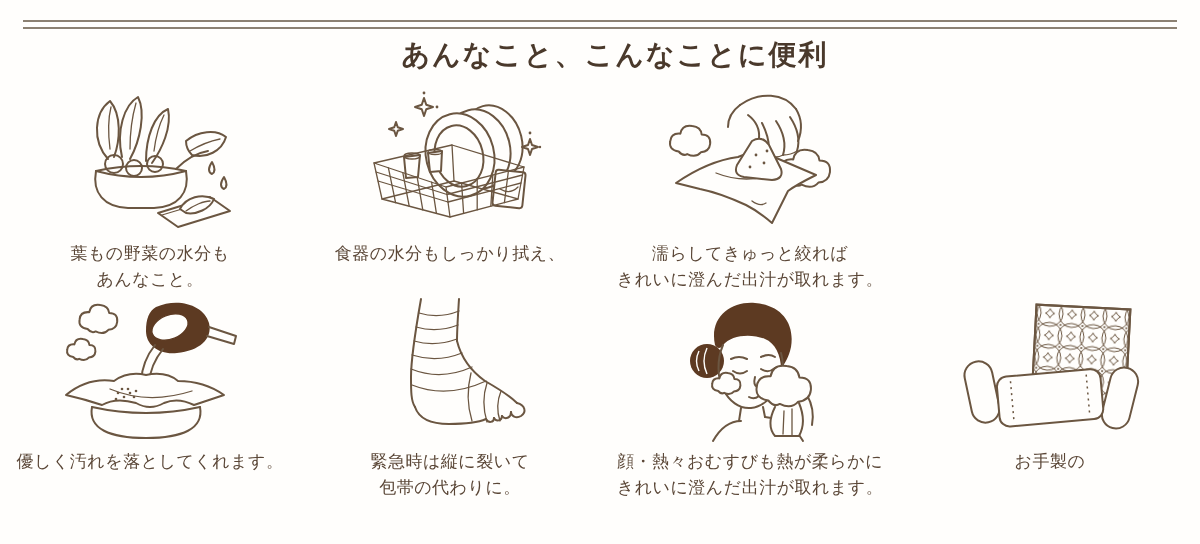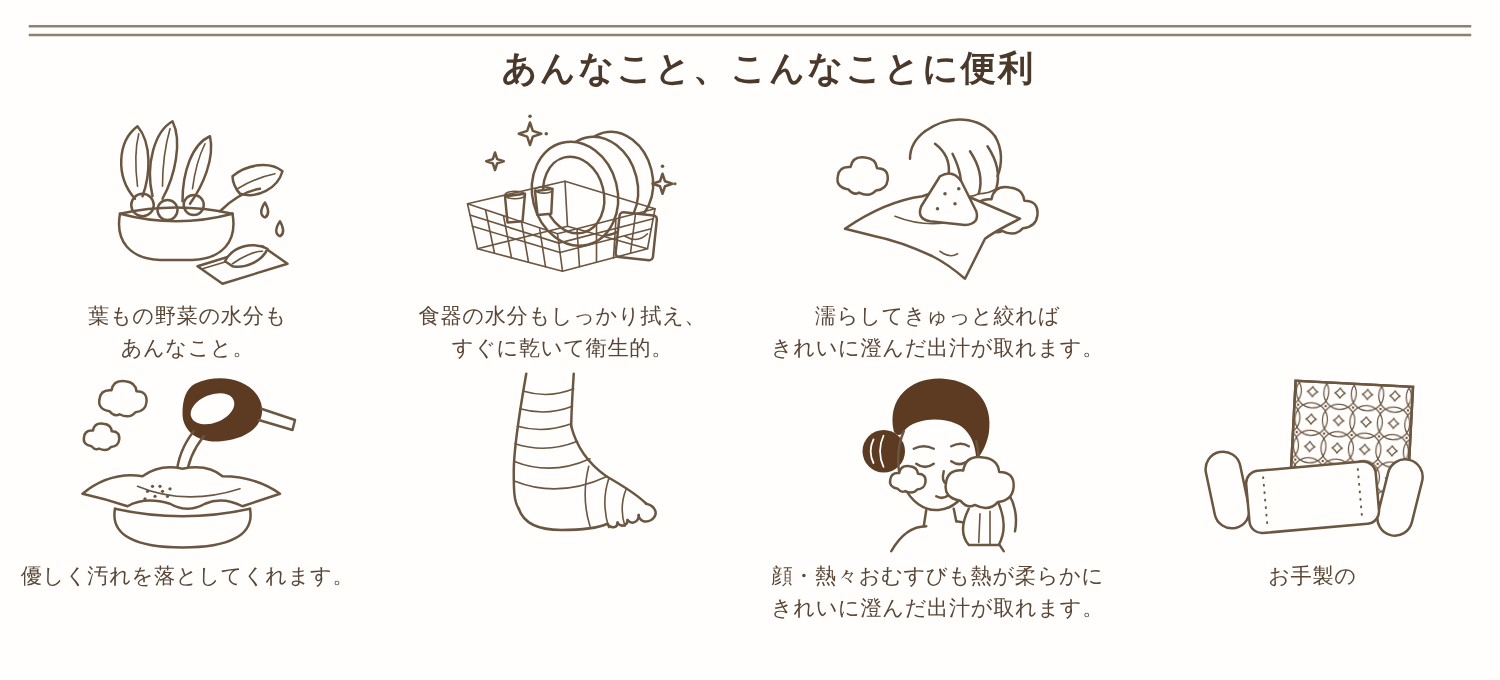--- a/index.html
+++ b/index.html
@@ -108,21 +108,20 @@
           <path class="ln" d="M38,37 L39.75,42.25 L45,44 L39.75,45.75 L38,51 L36.25,45.75 L31,44 L36.25,42.25 Z"></path>
           <path class="ln" d="M172,54 L174,60 L180,62 L174,64 L172,70 L170,64 L164,62 L170,60 Z"></path>
           <circle class="dot" cx="66" cy="8" r="1.4"></circle>
             <circle class="dot" cx="79" cy="22" r="1.4"></circle>
           <circle class="dot" cx="172" cy="48" r="1.4"></circle>
             <circle class="dot" cx="182" cy="62" r="1.2"></circle>
         </svg>
       </div>
       <div class="caption">
         <div>食器の水分もしっかり拭え、</div>
-        <div>すぐに乾いて衛生的。</div>
       </div>
     </div>
 
     <div class="cell">
       <div class="illo">
         <svg width="180" height="150" viewBox="0 0 180 150">
           <path class="ln paper" d="M18.700000000000003,66.5 Q8.5,64.8 10.2,56.3 Q11.05,47.8 20.4,48.65 Q22.1,39.3 32.3,41 Q40.8,41.85 41.65,49.5 Q51,49.5 50.15,58.85 Q49.3,66.5 40.8,67.35 Q35.7,73.3 27.2,69.05 Q22.950000000000003,71.6 18.700000000000003,66.5 Z"></path>
           <path class="ln paper" d="M131.1,96.5 Q118.5,94.4 120.6,83.9 Q121.65,73.4 133.2,74.45 Q135.3,62.9 147.9,65 Q158.4,66.05 159.45,75.5 Q171,75.5 169.95,87.05 Q168.9,96.5 158.4,97.55 Q152.1,104.9 141.6,99.65 Q136.35,102.8 131.1,96.5 Z"></path>
           <path class="ln" d="M80,20 C100,6 124,8 136,24"></path>
           <path class="ln" d="M80,20 C72,26 68,34 68,42"></path>
@@ -196,20 +195,24 @@
           <path class="thin" d="M54,20 Q74,26 94,18"></path>
           <path class="thin" d="M51,34 Q72,40 93,32"></path>
           <path class="thin" d="M49,48 Q70,54 92,46"></path>
           <path class="thin" d="M47,62 Q72,70 97,60"></path>
           <path class="thin" d="M46,76 Q76,88 107,74"></path>
           <path class="thin" d="M47,92 Q82,106 121,88"></path>
           <path class="thin" d="M106,80 C102,96 102,112 107,128"></path>
           <path class="thin" d="M122,90 C118,102 118,116 122,129"></path>
           <path class="thin" d="M136,98 C132,108 132,119 135,128"></path>
         </svg>
+      </div>
+      <div class="caption">
+        <div>緊急時は縦に裂いて</div>
+        <div>包帯の代わりに。</div>
       </div>
     </div>
 
     <div class="cell">
       <div class="illo">
         <svg width="170" height="150" viewBox="0 0 170 150">
           <path class="solid" d="M50,52 C44,24 66,8 90,10 C116,12 130,30 126,54 C124,64 120,70 116,76 C116,62 110,50 100,46 C86,40 66,42 58,52 C56,56 52,56 50,52 Z"></path>
           <circle class="solid" cx="42" cy="68" r="17"></circle>
           <path d="M34,58 Q29,68 34,78 M42,55 Q36,68 42,81" fill="none" stroke="#fffefc" stroke-width="1.4"></path>
           <path class="ln" d="M58,52 C52,66 52,84 58,96 C64,108 74,116 86,115 C98,114 108,104 114,90 C118,80 119,70 116,60"></path>

